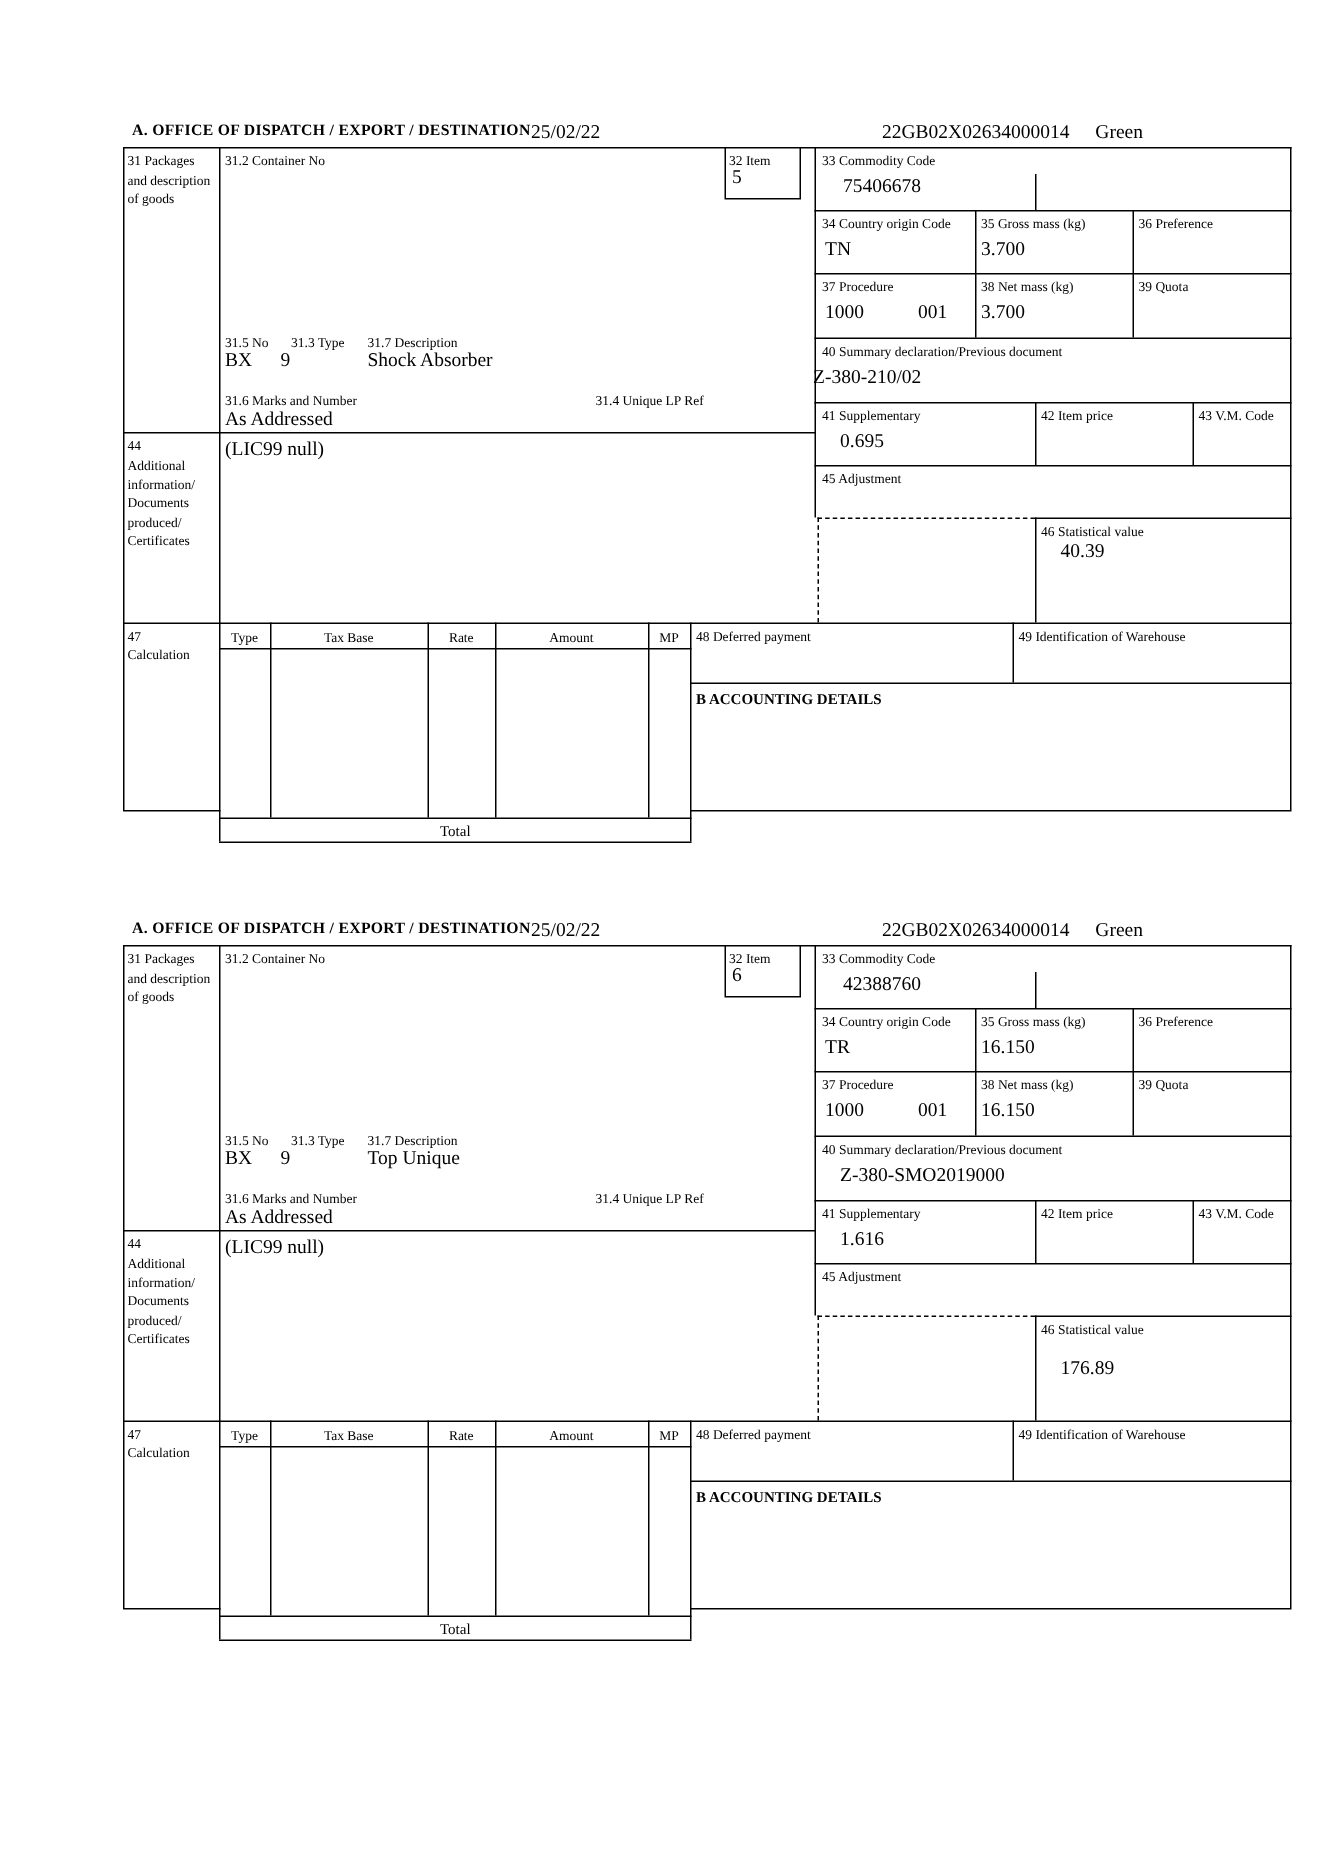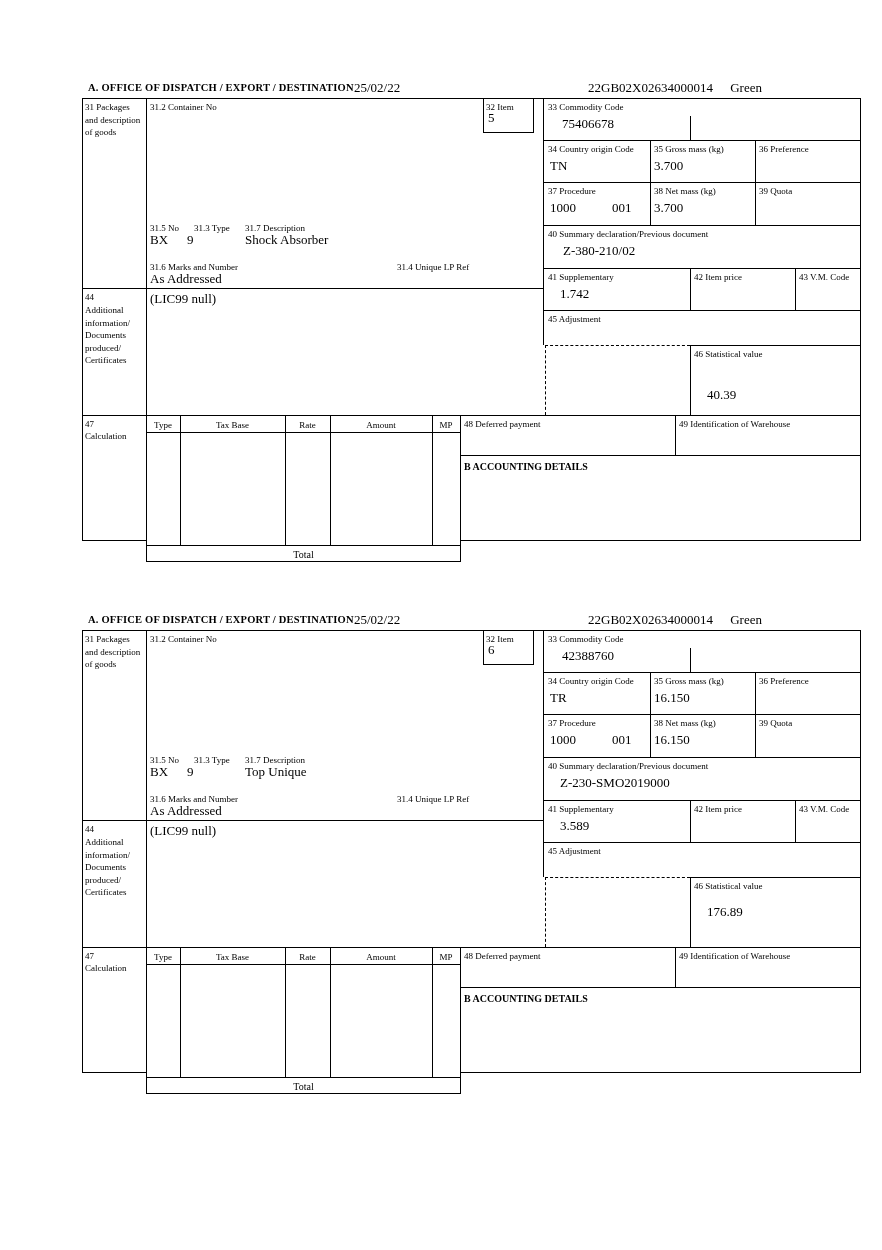--- a/index.html
+++ b/index.html
@@ -112,25 +112,25 @@
     <div class="val" style="left:406px;top:31px">5</div>
     <div class="val" style="left:480px;top:37px">75406678</div>
     <div class="val" style="left:468px;top:79px">TN</div>
     <div class="val" style="left:572px;top:79px">3.700</div>
     <div class="val" style="left:468px;top:121px">1000</div>
     <div class="val" style="left:530px;top:121px">001</div>
     <div class="val" style="left:572px;top:121px">3.700</div>
     <div class="val" style="left:68px;top:153px">BX</div>
     <div class="val" style="left:105px;top:153px">9</div>
     <div class="val" style="left:163px;top:153px">Shock Absorber</div>
-    <div class="val" style="left:481px;top:164px">Z-380-210/02</div>
+    <div class="val" style="left:460px;top:164px">Z-380-210/02</div>
     <div class="val" style="left:68px;top:192px">As Addressed</div>
-    <div class="val" style="left:478px;top:207px">1.742</div>
+    <div class="val" style="left:478px;top:207px">0.695</div>
     <div class="val" style="left:68px;top:212px">(LIC99 null)</div>
-    <div class="val" style="left:625px;top:308px">40.39</div>
+    <div class="val" style="left:625px;top:280px">40.39</div>
 
   </div>
 
   <div class="form-block">
 
     <div class="hdr-title" style="left:6px;top:2px">A.  OFFICE OF DISPATCH / EXPORT / DESTINATION</div>
     <div class="hdr-val" style="left:272px;top:0">25/02/22</div>
     <div class="hdr-val" style="left:506px;top:0">
       <span>22GB02X02634000014</span>
       <span style="margin-left:14px">Green</span>
@@ -213,20 +213,20 @@
     <div class="val" style="left:406px;top:31px">6</div>
     <div class="val" style="left:480px;top:37px">42388760</div>
     <div class="val" style="left:468px;top:79px">TR</div>
     <div class="val" style="left:572px;top:79px">16.150</div>
     <div class="val" style="left:468px;top:121px">1000</div>
     <div class="val" style="left:530px;top:121px">001</div>
     <div class="val" style="left:572px;top:121px">16.150</div>
     <div class="val" style="left:68px;top:153px">BX</div>
     <div class="val" style="left:105px;top:153px">9</div>
     <div class="val" style="left:163px;top:153px">Top Unique</div>
-    <div class="val" style="left:478px;top:164px">Z-230-SMO2019000</div>
+    <div class="val" style="left:478px;top:164px">Z-380-SMO2019000</div>
     <div class="val" style="left:68px;top:192px">As Addressed</div>
-    <div class="val" style="left:478px;top:207px">3.589</div>
+    <div class="val" style="left:478px;top:207px">1.616</div>
     <div class="val" style="left:68px;top:212px">(LIC99 null)</div>
     <div class="val" style="left:625px;top:293px">176.89</div>
 
   </div>
 </div>
 
 </body></html>

